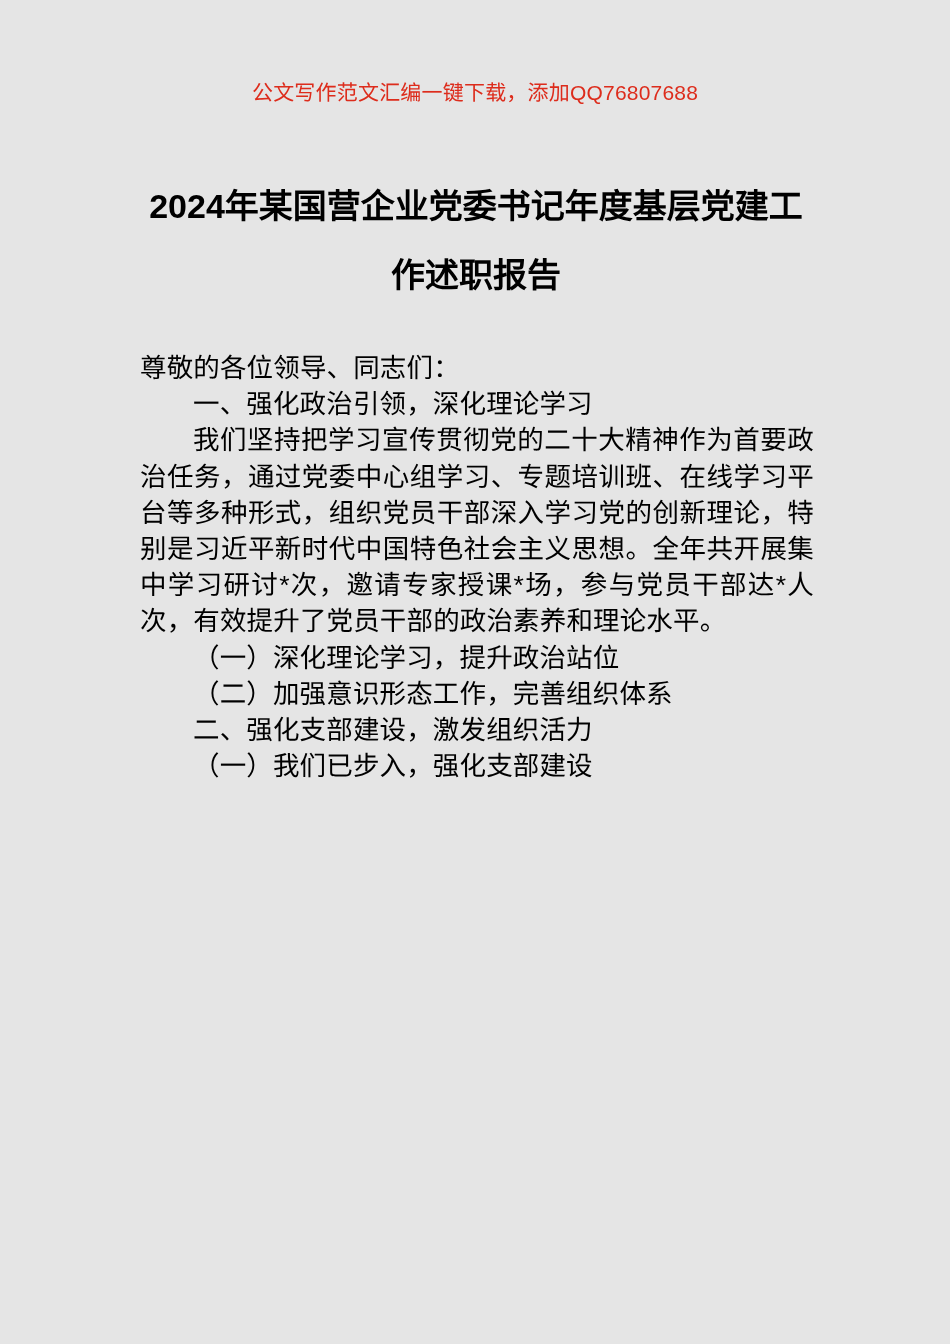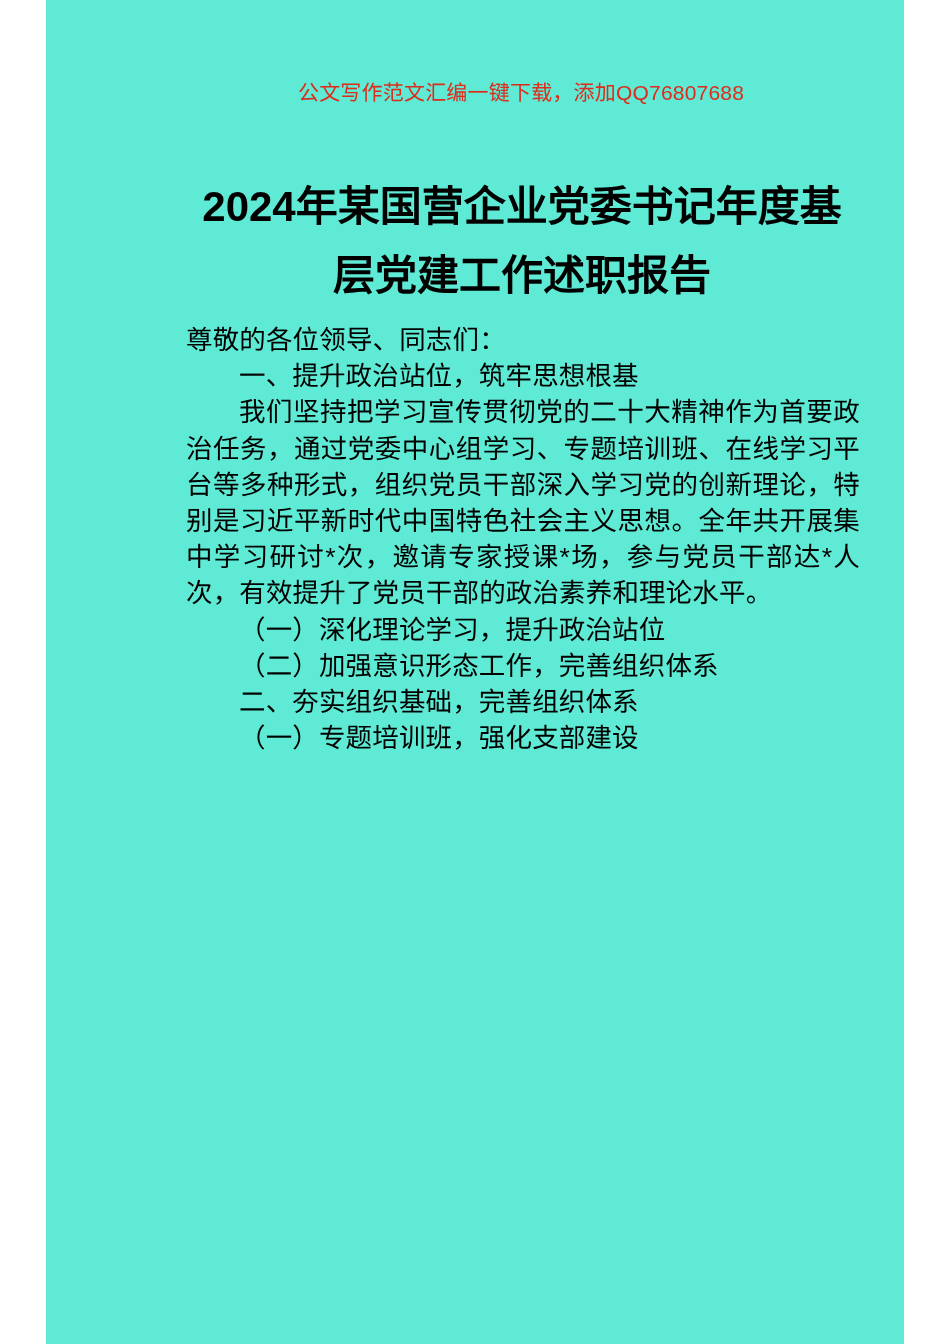--- a/index.html
+++ b/index.html
@@ -7,24 +7,24 @@
     margin: 0;
     padding: 0;
     background: #ffffff;
   }
   body {
     font-family: "Liberation Sans", "DejaVu Sans", sans-serif;
     -webkit-font-smoothing: antialiased;
   }
   .page {
     position: relative;
-    width: 858px;
+    width: 950px;
     height: 1344px;
     margin: 0 auto;
-    background: #5eead4;
+    background: #e5e5e5;
     overflow: hidden;
     box-sizing: border-box;
   }
 
   
   .promo-banner {
     position: absolute;
     top: 80px;
     left: 0;
     width: 950px;
@@ -42,31 +42,31 @@
   }
 
   
   .doc-title {
     position: absolute;
     top: 172px;
     left: 140px;
     width: 672px;
     text-align: center;
     font-family: "Liberation Sans", "DejaVu Sans", sans-serif;
-    font-size: 42px;
+    font-size: 34px;
     font-weight: 700;
     line-height: 69px;
     color: #000000;
     letter-spacing: 0px;
   }
 
   
   .doc-body {
     position: absolute;
-    top: 322px;
+    top: 350px;
     left: 140px;
     width: 674px;
     color: #000000;
     font-family: "Liberation Sans", "DejaVu Sans", sans-serif;
     font-size: 26.5px;
     line-height: 36.2px;
   }
   .para {
     margin: 0;
     padding: 0;
@@ -92,22 +92,22 @@
 
   <div class="promo-banner">
     <span class="promo-text">公文写作范文汇编一键下载，添加QQ76807688</span>
   </div>
 
   <div class="doc-title">2024年某国营企业党委书记年度基层党建工作述职报告</div>
 
   <div class="doc-body">
     <p class="para no-indent">尊敬的各位领导、同志们：</p>
     <div id="paragraph-list">
-        <p class="para heading">一、提升政治站位，筑牢思想根基</p>
+        <p class="para heading">一、强化政治引领，深化理论学习</p>
         <p class="para indent">我们坚持把学习宣传贯彻党的二十大精神作为首要政治任务，通过党委中心组学习、专题培训班、在线学习平台等多种形式，组织党员干部深入学习党的创新理论，特别是习近平新时代中国特色社会主义思想。全年共开展集中学习研讨*次，邀请专家授课*场，参与党员干部达*人次，有效提升了党员干部的政治素养和理论水平。</p>
         <p class="para heading">（一）深化理论学习，提升政治站位</p>
         <p class="para heading">（二）加强意识形态工作，完善组织体系</p>
-        <p class="para heading">二、夯实组织基础，完善组织体系</p>
-        <p class="para heading">（一）专题培训班，强化支部建设</p>
+        <p class="para heading">二、强化支部建设，激发组织活力</p>
+        <p class="para heading">（一）我们已步入，强化支部建设</p>
       </div>
   </div>
 
 </div>
 
 </body></html>

